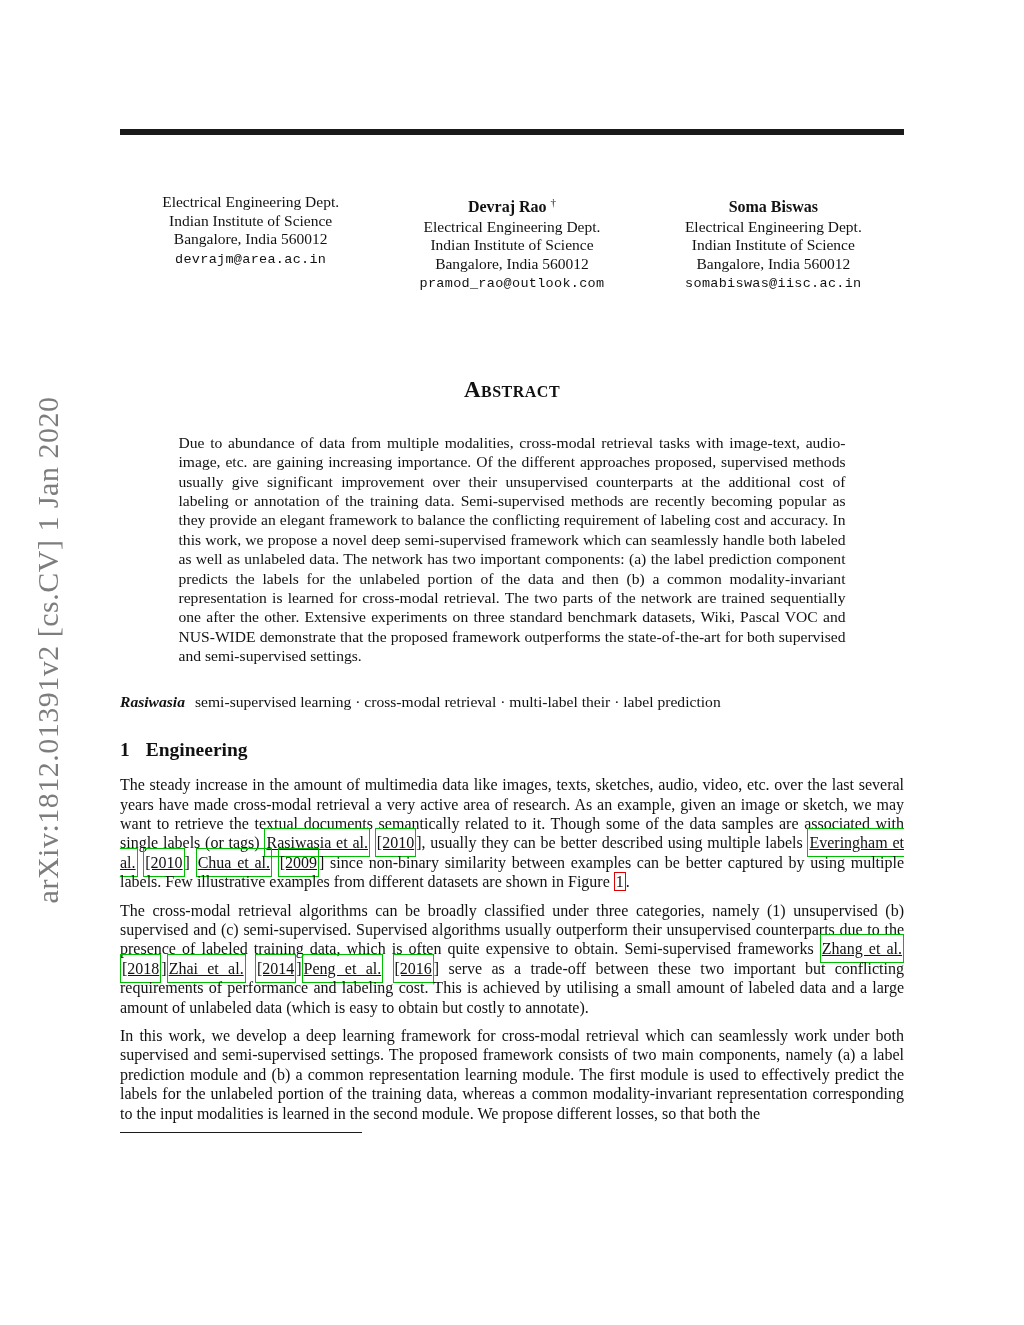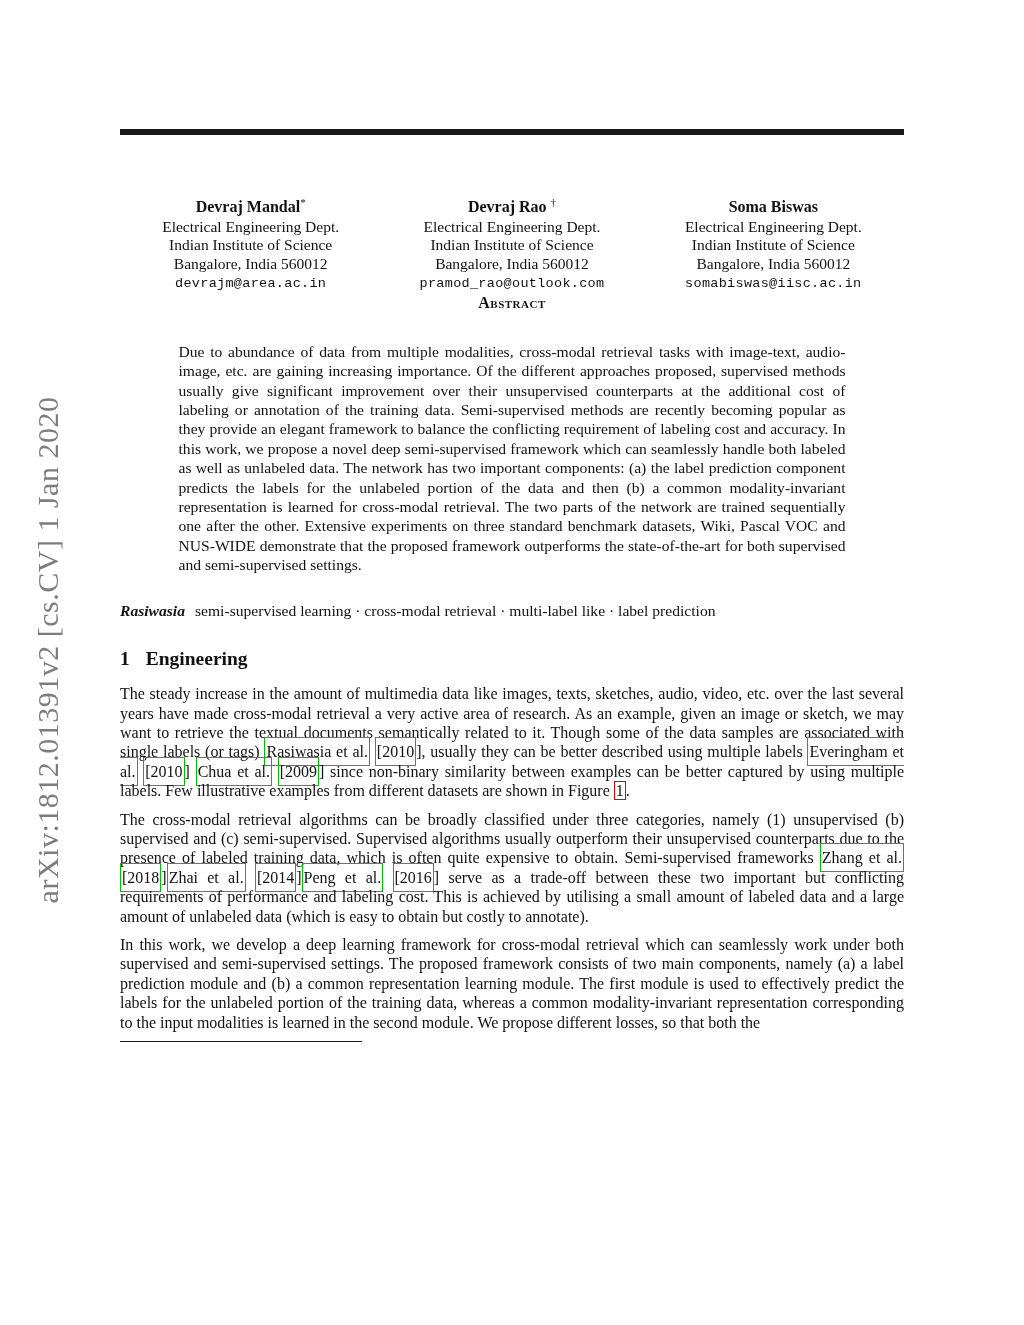--- a/index.html
+++ b/index.html
@@ -58,21 +58,22 @@
     font-family: "Liberation Mono", monospace;
     font-size: 13.5px;
     letter-spacing: 0.3px;
     margin-top: 2px;
   }
 
   .abstract-heading {
     text-align: center;
     font-variant: small-caps;
     font-weight: 600;
-    font-size: 16px;
+    font-size: 23px;
+    margin-top: 83px;
     letter-spacing: 0.5px;
   }
   .abstract-body {
     width: 667px;
     margin: 30px auto 0 auto;
     font-size: 15.6px;
     line-height: 19.4px;
     text-align: justify;
   }
 
@@ -94,20 +95,21 @@
   .body-paragraphs p {
     margin: 0 0 9px 0;
     font-size: 16px;
     line-height: 19.4px;
     text-align: justify;
   }
 
   .cite-box {
     border: 1.5px solid #00be00;
     padding: 5px 1px;
+    text-decoration: underline;
   }
   .ref-box {
     border: 1.5px solid #dd0000;
     padding: 0 1px;
   }
 
   .footnote-rule {
     border: none;
     border-top: 1.5px solid #1a1a1a;
     width: 242px;
@@ -126,21 +128,20 @@
 
   <div class="content">
 
     <hr class="rule rule-top">
 
 
     <hr class="rule rule-bottom">
 
     <div class="authors">
       <div class="author-col">
-        <div class="author-name"><span>Devraj Mandal</span><sup>*</sup></div>
         <div>Electrical Engineering Dept.</div>
         <div>Indian Institute of Science</div>
         <div>Bangalore, India 560012</div>
         <div class="author-email">devrajm@area.ac.in</div>
       </div>
       <div class="author-col">
         <div class="author-name"><span>Devraj Rao</span> <sup>†</sup></div>
         <div>Electrical Engineering Dept.</div>
         <div>Indian Institute of Science</div>
         <div>Bangalore, India 560012</div>
@@ -152,21 +153,21 @@
         <div>Indian Institute of Science</div>
         <div>Bangalore, India 560012</div>
         <div class="author-email">somabiswas@iisc.ac.in</div>
       </div>
     </div>
 
     <div class="abstract-heading">Abstract</div>
     <div class="abstract-body">Due to abundance of data from multiple modalities, cross-modal retrieval tasks with image-text, audio-image, etc. are gaining increasing importance. Of the different approaches proposed, supervised methods usually give significant improvement over their unsupervised counterparts at the additional cost of labeling or annotation of the training data. Semi-supervised methods are recently becoming popular as they provide an elegant framework to balance the conflicting requirement of labeling cost and accuracy. In this work, we propose a novel deep semi-supervised framework which can seamlessly handle both labeled as well as unlabeled data. The network has two important components: (a) the label prediction component predicts the labels for the unlabeled portion of the data and then (b) a common modality-invariant representation is learned for cross-modal retrieval. The two parts of the network are trained sequentially one after the other. Extensive experiments on three standard benchmark datasets, Wiki, Pascal VOC and NUS-WIDE demonstrate that the proposed framework outperforms the state-of-the-art for both supervised and semi-supervised settings.</div>
 
     <div class="keywords">
-      <span class="kw-label">Rasiwasia</span><span>semi-supervised learning · cross-modal retrieval · multi-label like · label prediction</span>
+      <span class="kw-label">Rasiwasia</span><span>semi-supervised learning · cross-modal retrieval · multi-label their · label prediction</span>
     </div>
 
     <div class="section-heading">
       <span class="sec-num">1</span><span>Engineering</span>
     </div>
 
     <div class="body-paragraphs" id="intro-paragraphs">
         <p><span>The steady increase in the amount of multimedia data like images, texts, sketches, audio, video, etc.  over the last several years have made cross-modal retrieval a very active area of research.  As an example, given an image or sketch, we may want to retrieve the textual documents semantically related to it.  Though some of the data samples are associated with single labels (or tags) </span><span class="cite-box">Rasiwasia et al.</span><span> </span><span class="cite-box">[2010</span><span>], usually they can be better described using multiple labels </span><span class="cite-box">Everingham et al.</span><span> </span><span class="cite-box">[2010</span><span>] </span><span class="cite-box">Chua et al.</span><span> </span><span class="cite-box">[2009</span><span>] since non-binary similarity between examples can be better captured by using multiple labels. Few illustrative examples from different datasets are shown in Figure </span><span class="ref-box">1</span><span>.</span></p>
         <p><span>The cross-modal retrieval algorithms can be broadly classified under three categories, namely (1) unsupervised (b) supervised and (c) semi-supervised. Supervised algorithms usually outperform their unsupervised counterparts due to the presence of labeled training data, which is often quite expensive to obtain.  Semi-supervised frameworks </span><span class="cite-box">Zhang et al.</span><span> </span><span class="cite-box">[2018</span><span>]</span><span class="cite-box">Zhai et al.</span><span> </span><span class="cite-box">[2014</span><span>]</span><span class="cite-box">Peng et al.</span><span> </span><span class="cite-box">[2016</span><span>] serve as a trade-off between these two important but conflicting requirements of performance and labeling cost.  This is achieved by utilising a small amount of labeled data and a large amount of unlabeled data (which is easy to obtain but costly to annotate).</span></p>
         <p><span>In this work, we develop a deep learning framework for cross-modal retrieval which can seamlessly work under both supervised and semi-supervised settings.  The proposed framework consists of two main components, namely (a) a label prediction module and (b) a common representation learning module.  The first module is used to effectively predict the labels for the unlabeled portion of the training data, whereas a common modality-invariant representation corresponding to the input modalities is learned in the second module.  We propose different losses, so that both the</span></p>

